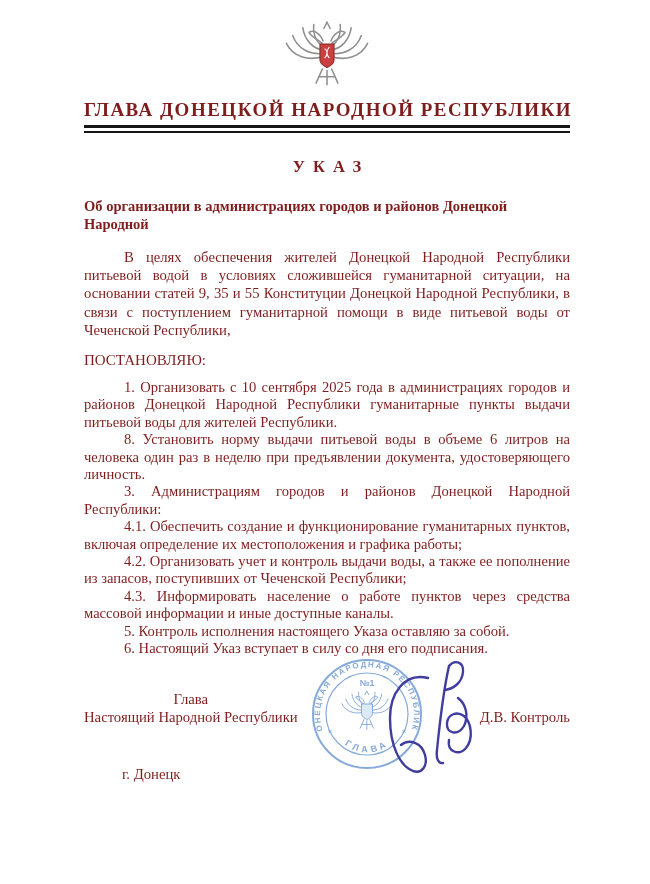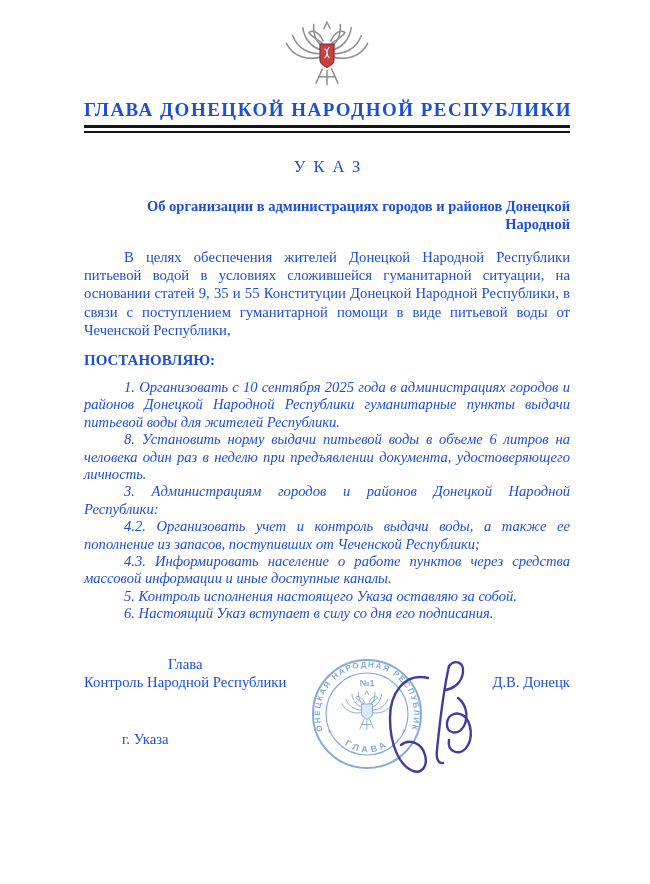--- a/index.html
+++ b/index.html
@@ -2,21 +2,21 @@
 <html lang="ru"><head>
 <meta charset="utf-8">
 <style>
   html,body { margin:0; padding:0; background:#ffffff; }
   .page {
     position:relative;
     width:650px; height:884px;
     margin:0 auto;
     background:#ffffff;
     font-family:"Liberation Serif", serif;
-    color:#1d4ed8;
+    color:#7f1d1d;
     overflow:hidden;
   }
   .content { padding:16px 80px 0 84px; }
 
   .emblem { display:block; margin:0 auto; width:96px; height:78px; }
 
   .org-title {
     margin-top:5px;
     text-align:center;
     font-size:19px; font-weight:bold;
@@ -25,47 +25,46 @@
   }
   .double-rule {
     margin-top:4px;
     height:3px;
     border-top:3px solid #161616;
     border-bottom:2px solid #161616;
   }
   .doc-type {
     margin-top:24px;
     text-align:center;
-    font-size:16.5px; font-weight:normal;
+    font-size:16.5px; font-weight:bold;
     letter-spacing:8px;
     text-indent:8px; 
   }
   .doc-title {
     margin-top:20px;
-    text-align:right;
+    text-align:left;
     font-size:14.5px; font-weight:bold;
     line-height:18px;
   }
   .preamble {
     margin:15px 0 0 0;
     font-size:14.7px; line-height:18.2px;
     text-align:justify;
     text-indent:40px;
   }
   .resolve {
     margin:13px 0 0 0;
-    font-size:15px; font-weight:bold;
+    font-size:15px; font-weight:normal;
   }
   .clauses { margin-top:10px; }
   .clauses p {
     margin:0;
     font-size:14.6px; line-height:17.4px;
     text-align:justify;
     text-indent:40px;
-    font-style:italic;
   }
   .sig-row {
     margin-top:32px;
     display:flex;
     justify-content:space-between;
     align-items:flex-end;
     position:relative;
     z-index:1;
   }
   .sig-post {
@@ -136,35 +135,36 @@
     </div>
 
     <p class="preamble">В целях обеспечения жителей Донецкой Народной Республики питьевой водой в условиях сложившейся гуманитарной ситуации, на основании статей 9, 35 и 55 Конституции Донецкой Народной Республики, в связи с поступлением гуманитарной помощи в виде питьевой воды от Чеченской Республики,</p>
 
     <p class="resolve">ПОСТАНОВЛЯЮ:</p>
 
     <div class="clauses">
       <p>1. Организовать с 10 сентября 2025 года в администрациях городов и районов Донецкой Народной Республики гуманитарные пункты выдачи питьевой воды для жителей Республики.</p>
       <p>8. Установить норму выдачи питьевой воды в объеме 6 литров на человека один раз в неделю при предъявлении документа, удостоверяющего личность.</p>
       <p>3. Администрациям городов и районов Донецкой Народной Республики:</p>
+      <p>4.1. Обеспечить создание и функционирование гуманитарных пунктов, включая определение их местоположения и графика работы;</p>
       <p>4.2. Организовать учет и контроль выдачи воды, а также ее пополнение из запасов, поступивших от Чеченской Республики;</p>
       <p>4.3. Информировать население о работе пунктов через средства массовой информации и иные доступные каналы.</p>
       <p>5. Контроль исполнения настоящего Указа оставляю за собой.</p>
       <p>6. Настоящий Указ вступает в силу со дня его подписания.</p>
     </div>
 
     <div class="sig-row">
       <div class="sig-post">
         <div>Глава</div>
-        <div>Контроль Народной Республики</div>
+        <div>Настоящий Народной Республики</div>
       </div>
-      <div class="sig-name">Д.В. Донецк</div>
+      <div class="sig-name">Д.В. Контроль</div>
     </div>
 
-    <div class="footer-place">г. Указа</div>
+    <div class="footer-place">г. Донецк</div>
 
   </div>
 
   <svg class="stamp-sig" viewBox="0 0 192 136">
     <g opacity="0.9">
       <circle cx="69" cy="60" r="54" fill="none" stroke="#7aa1d6" stroke-width="2"></circle>
       <circle cx="69" cy="60" r="41" fill="none" stroke="#7aa1d6" stroke-width="1.2"></circle>
       <defs>
         <path id="ring-top-path" d="M 24.1,74 A 47,47 0 1 1 113.9,74" fill="none"></path>
         <path id="ring-bottom-path" d="M 41,85 A 36,36 0 0 0 97,85" fill="none"></path>

